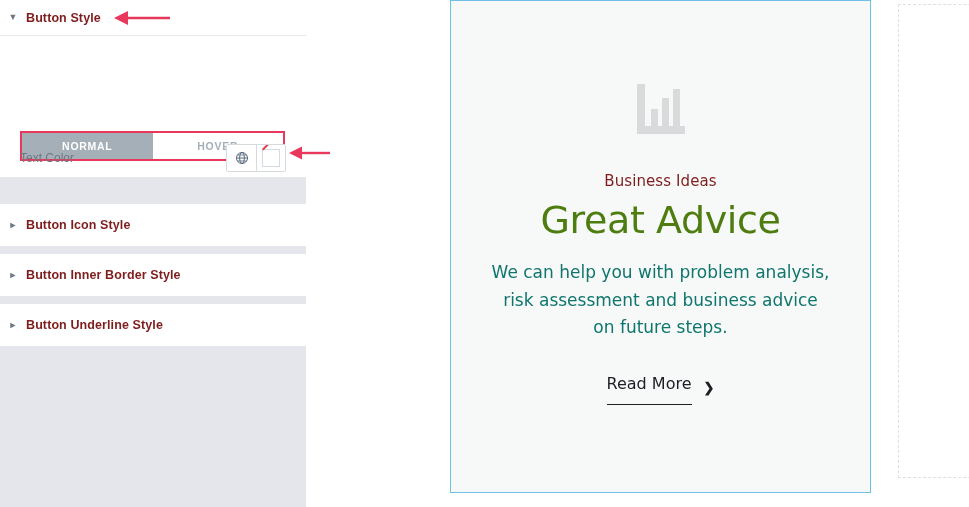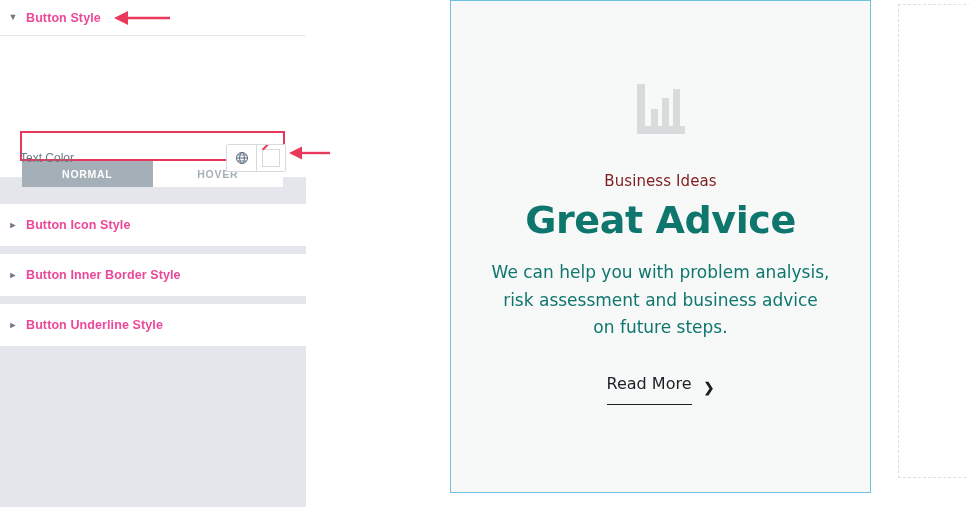--- a/index.html
+++ b/index.html
@@ -43,21 +43,21 @@
     text-align: center;
     color: #6d7882;
     font-size: 9px;
     line-height: 1;
     flex: 0 0 26px;
     user-select: none;
   }
   .sec-title {
     font-size: 12.5px;
     font-weight: bold;
-    color: #ec4899;
+    color: #7f1d1d;
     letter-spacing: 0.1px;
   }
 
   
   .ctrl-area {
     position: absolute;
     left: 0;
     top: 36px;
     width: 306px;
     height: 142px;
@@ -132,21 +132,20 @@
     width: 265px;
     height: 30px;
     border: 2px solid #e8395c;
     box-sizing: border-box;
     background: #fff;
   }
   .tabs-inner {
     display: flex;
     width: 100%;
     height: 100%;
-    margin-top: 28px;
   }
   .tab {
     flex: 1;
     display: flex;
     align-items: center;
     justify-content: center;
     font-size: 10.5px;
     font-weight: bold;
     letter-spacing: 0.7px;
     color: #a4afb7;
@@ -231,22 +230,22 @@
   .eyebrow {
     margin-top: 38px;
     font-size: 15px;
     color: #7f1d1d;
     font-family: "DejaVu Sans", sans-serif;
     letter-spacing: 0.1px;
   }
   .headline {
     margin-top: 10px;
     font-size: 38px;
-    font-weight: bold;
-    color: #0f766e;
+    font-weight: normal;
+    color: #4d7c0f;
     letter-spacing: -0.4px;
     font-family: "DejaVu Sans", sans-serif;
     line-height: 1.08;
   }
   .body-copy {
     margin: 18px auto 0 auto;
     width: 340px;
     font-size: 17px;
     line-height: 1.62;
     color: #0f766e;

